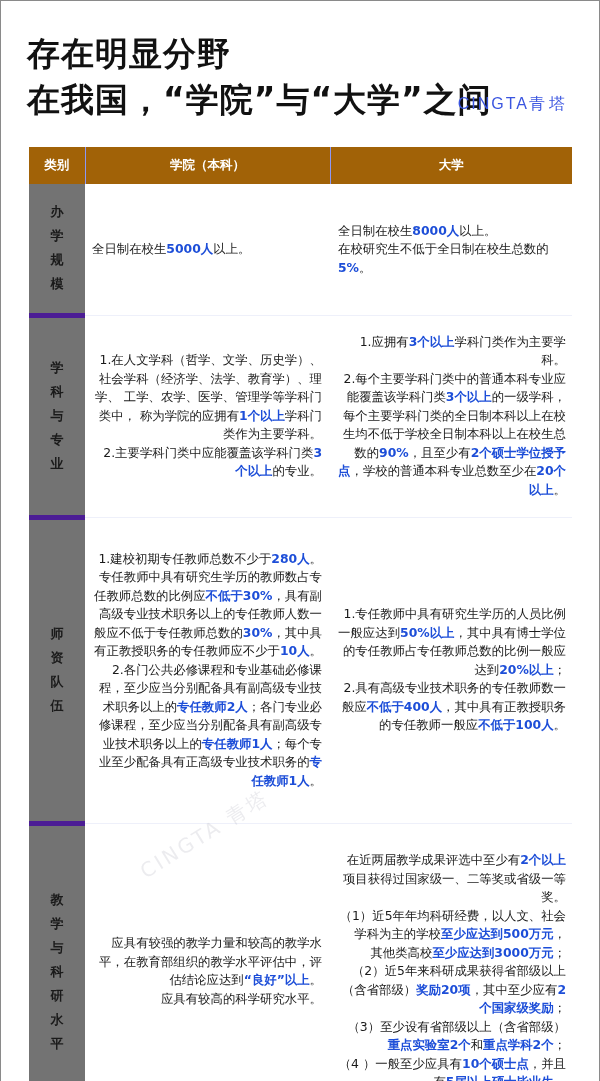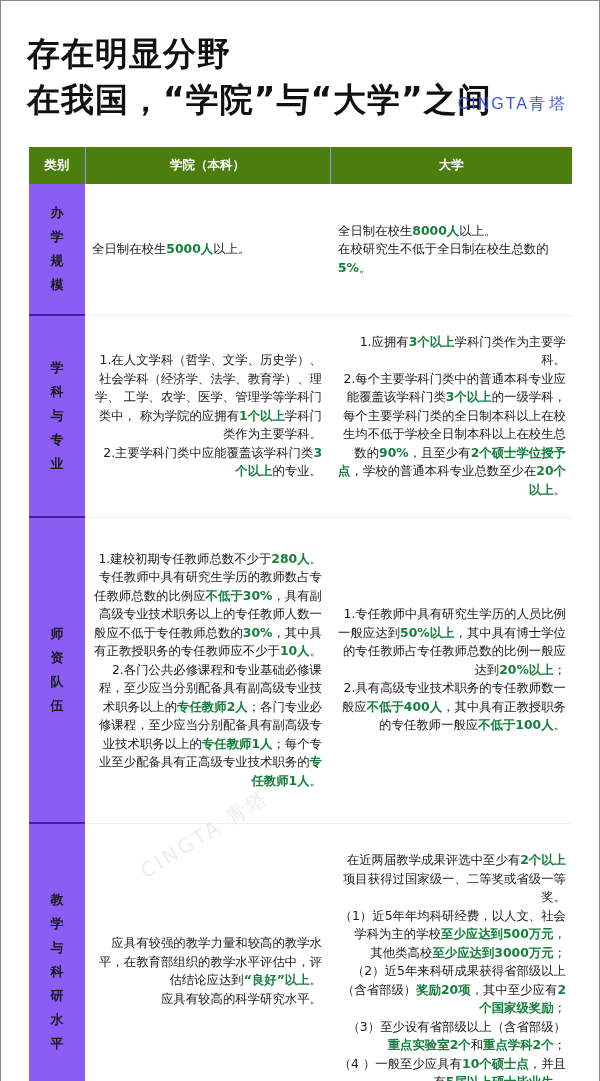--- a/index.html
+++ b/index.html
@@ -34,48 +34,48 @@
     position: absolute;
     left: 28px; top: 146px;
     width: 543px;
     border-collapse: collapse;
     table-layout: fixed;
   }
   col.c1 { width: 56px; }
   col.c2 { width: 245px; }
   col.c3 { width: 242px; }
   thead th {
-    background: #4d7c0f;
+    background: #a16207;
     color: #fff;
     font-size: 12.5px;
     font-weight: bold;
     height: 37px;
     border-right: 1px solid #8d98f5;
     text-align: center;
   }
   thead th:last-child { border-right: none; margin-left: 30px; }
   tbody td {
     vertical-align: middle;
     font-size: 12.4px;
     line-height: 18.5px;
     padding: 0 7px 0 7px;
   }
   tbody tr + tr td { border-top: 1px solid #eef0fa; text-align: right; }
   tbody td.cat {
-    background: #8b5cf6;
+    background: #737373;
     text-align: center;
     font-weight: bold;
     font-size: 13px;
     padding: 0;
   }
-  tbody tr + tr td.cat { border-top: 2px solid #4c1d95; }
+  tbody tr + tr td.cat { border-top: 5px solid #4c1d95; }
   .cat-chars { display: inline-block; width: 14px; line-height: 24px; word-break: break-all; }
   td.col-college { padding-left: 7px; padding-right: 8px; }
   td.col-univ { padding-left: 8px; padding-right: 6px; }
-  .hl { color: #15803d; font-weight: bold; }
+  .hl { color: #1d4ed8; font-weight: bold; }
   .watermark {
     position: absolute;
     left: 130px; top: 820px;
     transform: rotate(-32deg);
     color: rgba(170,170,180,0.22);
     font-size: 20px;
     letter-spacing: 3px;
     pointer-events: none;
   }
 </style>

